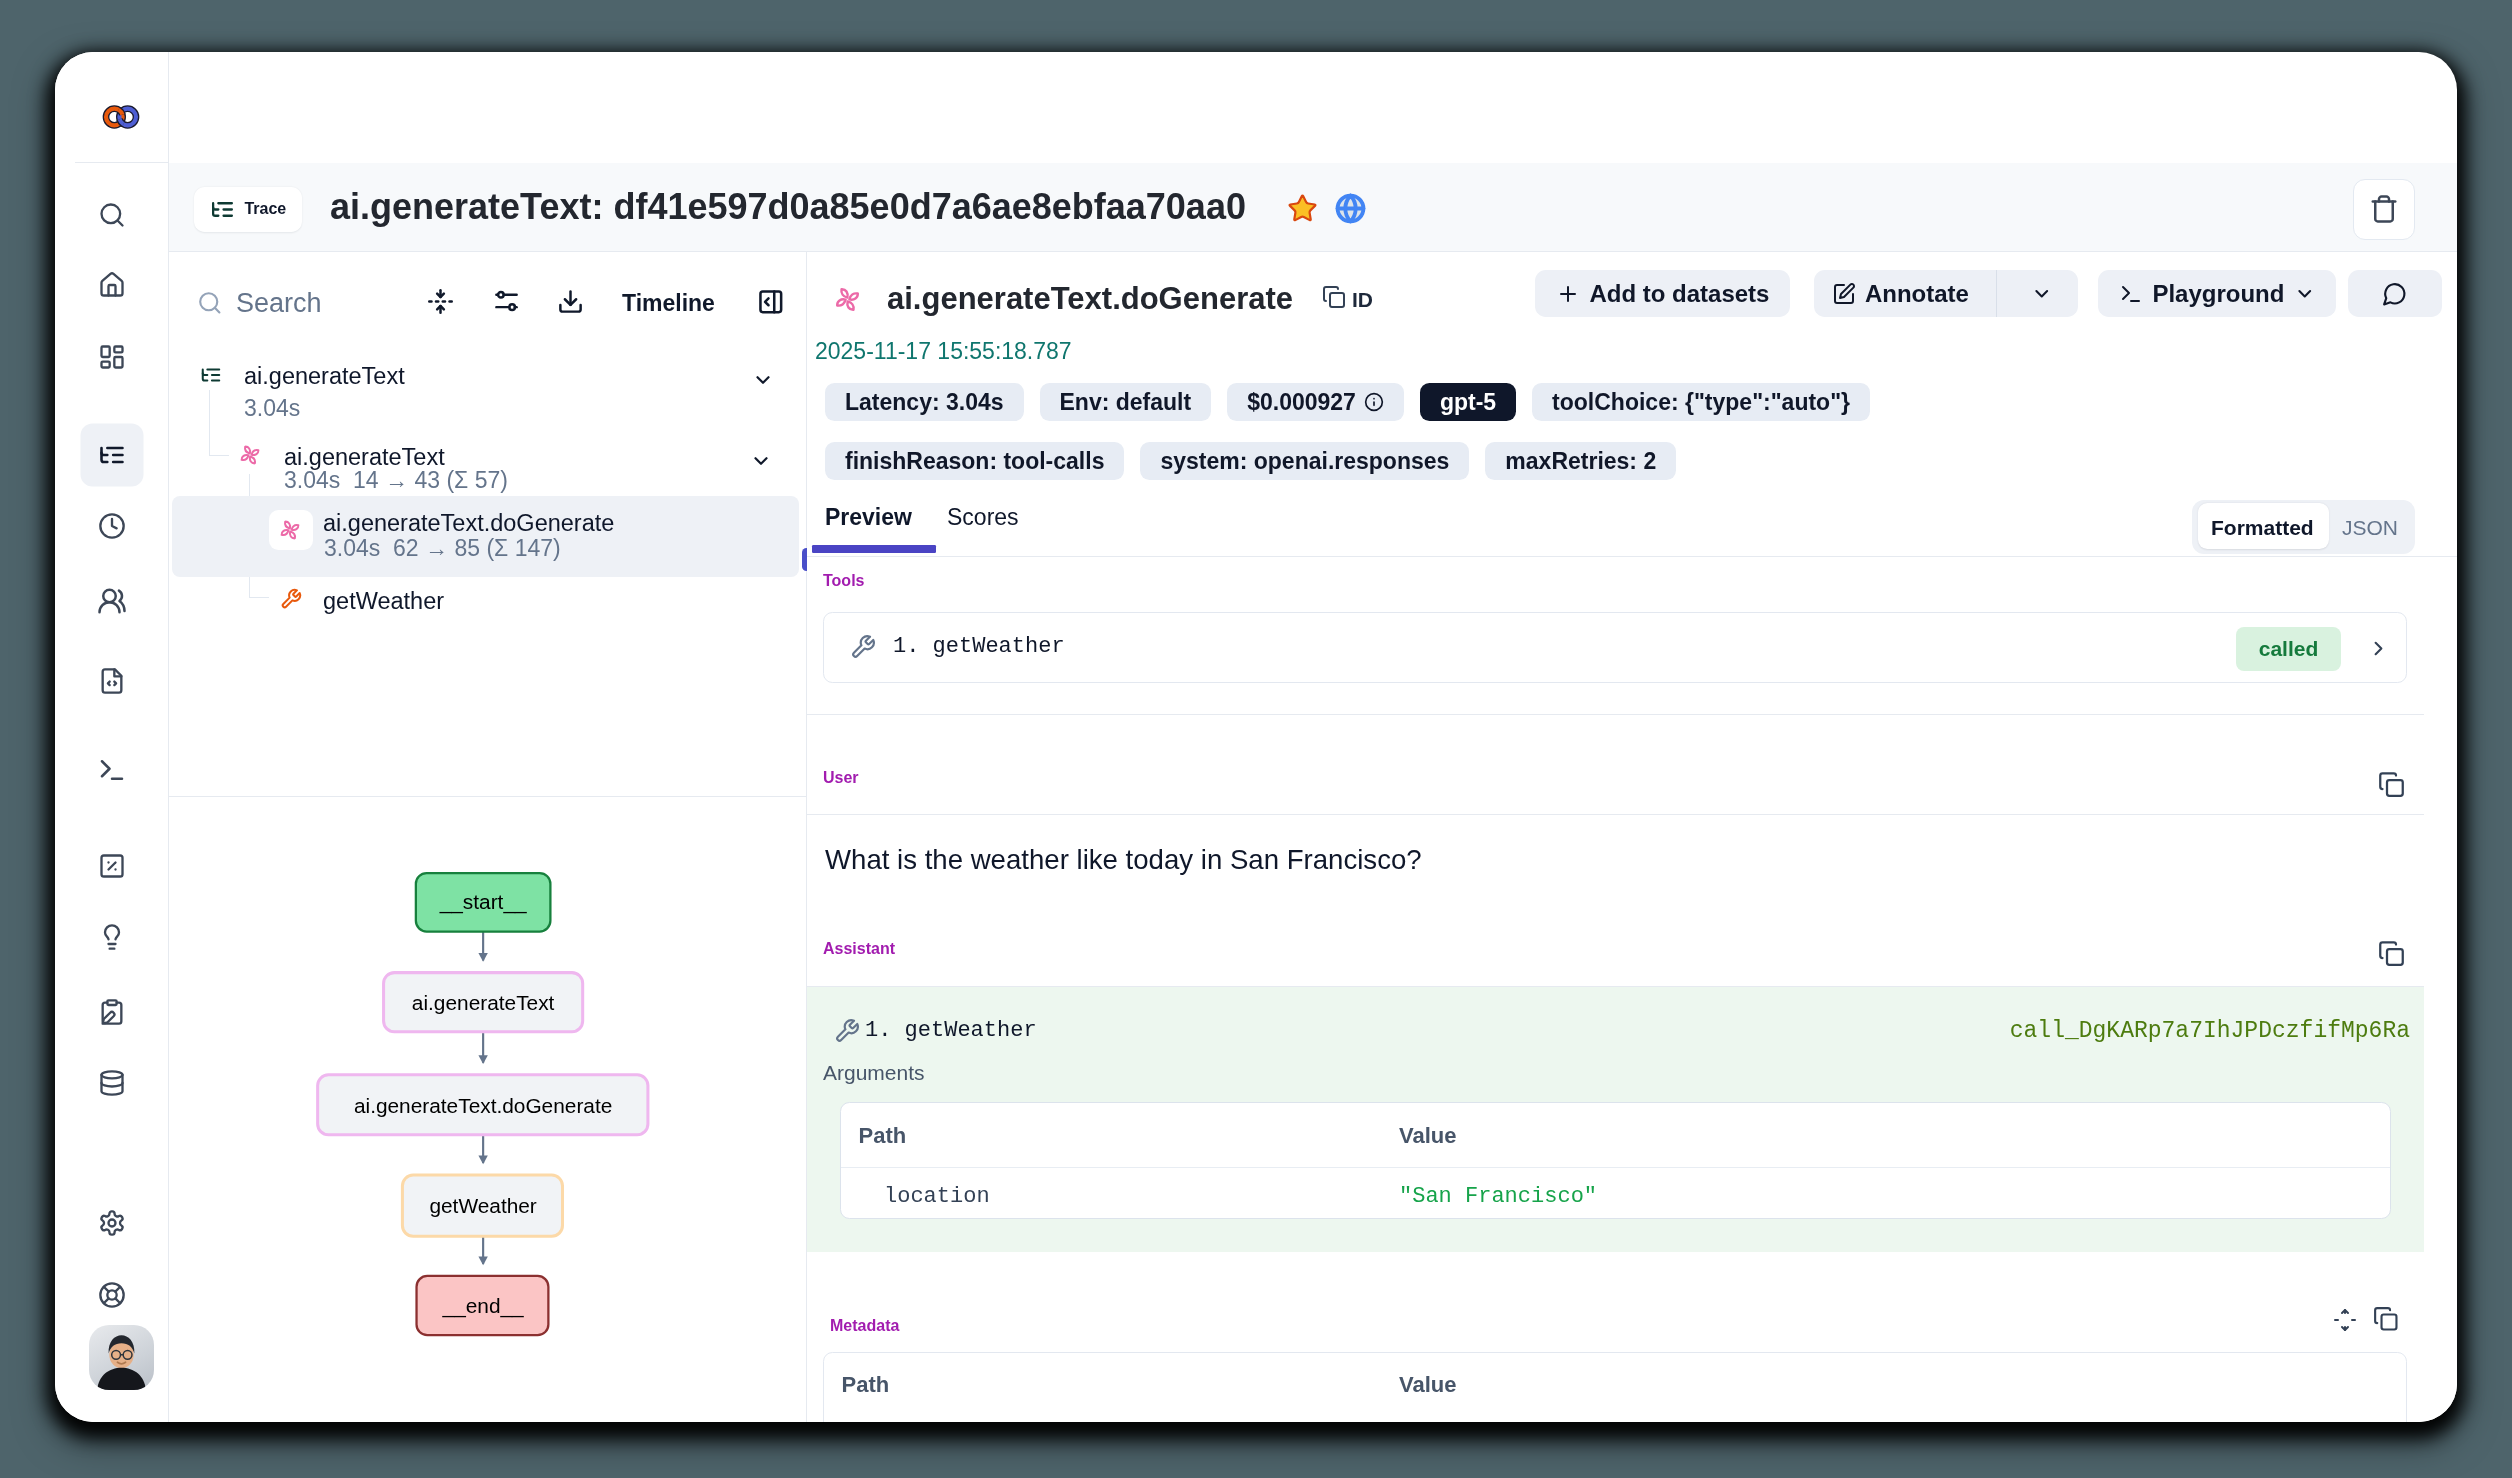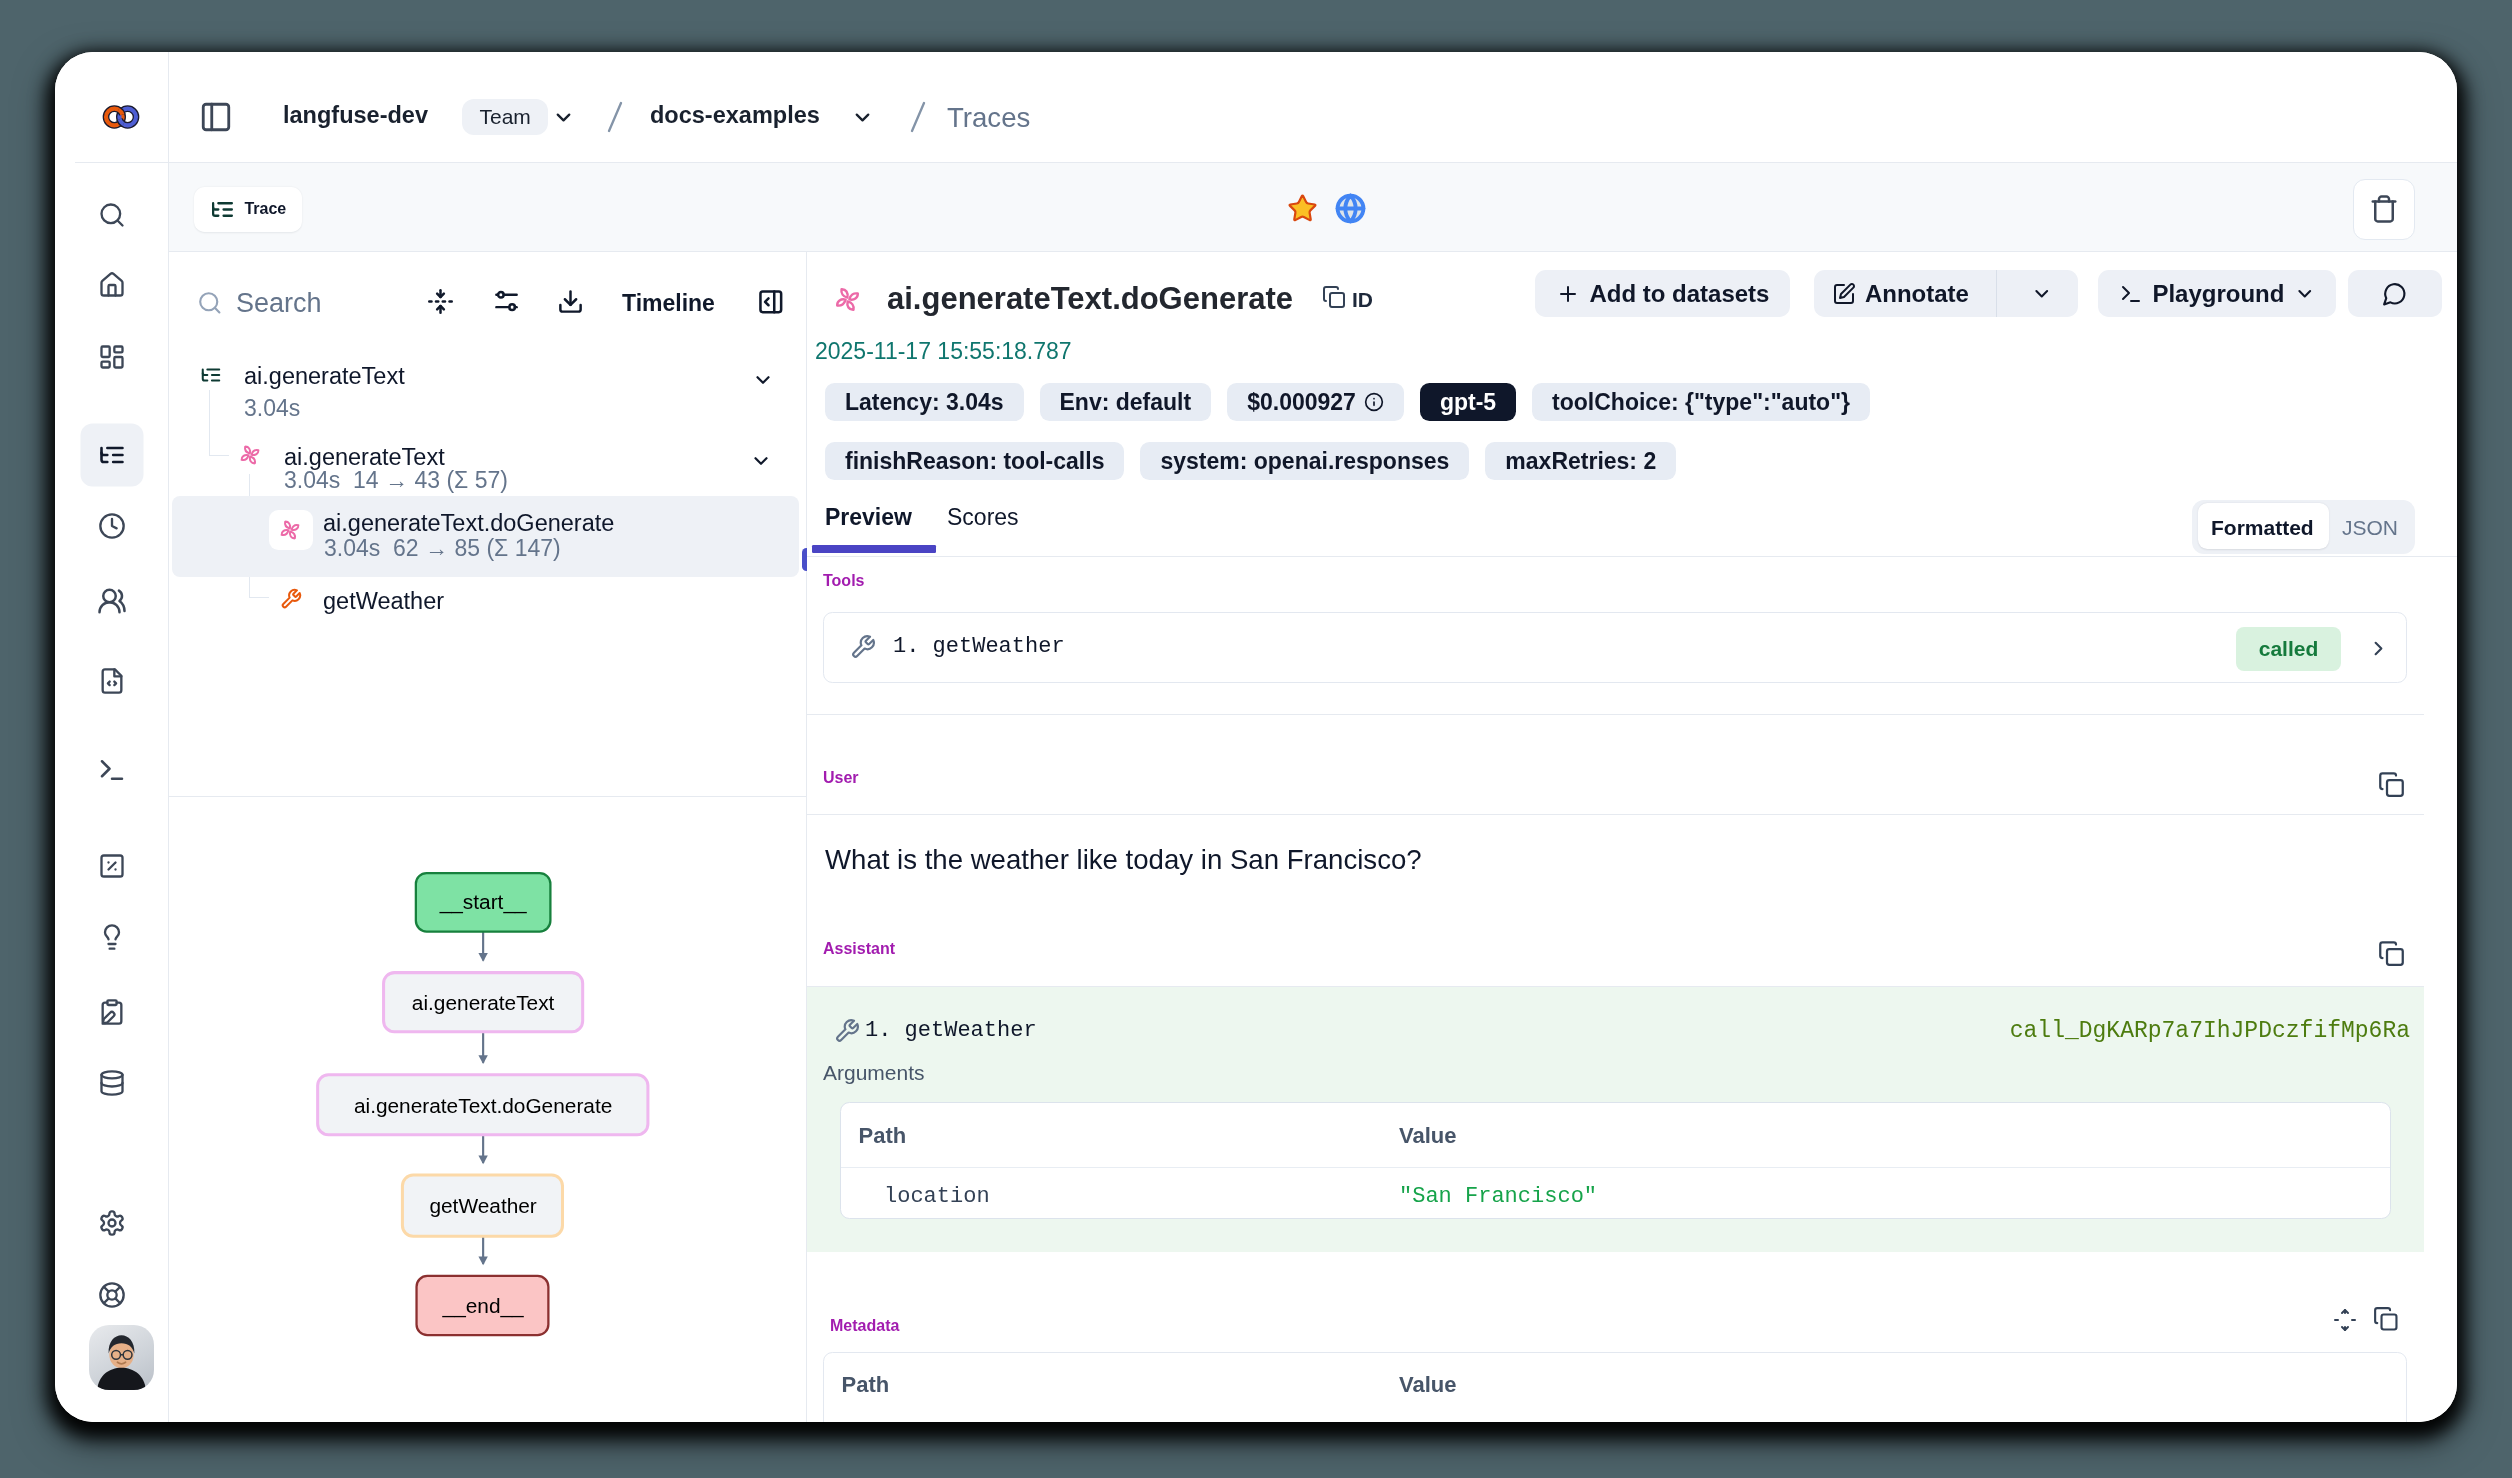--- a/index.html
+++ b/index.html
@@ -143,53 +143,32 @@
         <ellipse cx="48" cy="44" rx="18" ry="20" fill="#e6b088"></ellipse>
         <path d="M29 42 C28 24 38 15 48 15 C58 15 68 24 67 42 C64 32 58 27 48 27 C38 27 32 32 29 42 Z" fill="#23272e"></path>
         <path d="M12 96 C14 74 30 63 48 63 C66 63 82 74 84 96 Z" fill="#15171c"></path>
         <circle cx="40" cy="44" r="6.5" fill="none" stroke="#2f343b" stroke-width="2.2"></circle>
         <circle cx="57" cy="44" r="6.5" fill="none" stroke="#2f343b" stroke-width="2.2"></circle>
         <line x1="46.5" y1="44" x2="50.5" y2="44" stroke="#2f343b" stroke-width="2.2"></line>
         <path d="M42 55 C46 58 50 58 54 55" fill="none" stroke="#b07a50" stroke-width="2.5" stroke-linecap="round"></path>
       </svg>
     </div>
   </div>
-  <div id="hdr1">
-    <svg class="abs" style="left:30px;top:48px" width="34" height="34" viewBox="0 0 24 24" fill="none" stroke="#3d4757" stroke-width="2" stroke-linecap="round" stroke-linejoin="round">
-        <rect width="18" height="18" x="3" y="3" rx="2"></rect>
-        <path d="M9 3v18"></path>
-      </svg>
-    <div class="abs crumbtxt" style="left:114px;top:50px">langfuse-dev</div>
-    <div class="abs badge-team" style="left:293px;top:47px">Team</div>
-    <svg class="abs" style="left:383px;top:54px" width="23" height="23" viewBox="0 0 24 24" fill="none" stroke="#19212e" stroke-width="2.4" stroke-linecap="round" stroke-linejoin="round">
-        <path d="m6 9 6 6 6-6"></path>
-      </svg>
-    <svg class="abs" style="left:434px;top:47px" width="24" height="36" viewBox="0 0 36 54">
-        <line x1="27" y1="6" x2="9" y2="48" stroke="#8494a8" stroke-width="3.5" stroke-linecap="round"></line>
-      </svg>
-    <div class="abs crumbtxt" style="left:481px;top:50px">docs-examples</div>
-    <svg class="abs" style="left:682px;top:54px" width="23" height="23" viewBox="0 0 24 24" fill="none" stroke="#19212e" stroke-width="2.4" stroke-linecap="round" stroke-linejoin="round">
-        <path d="m6 9 6 6 6-6"></path>
-      </svg>
-    <svg class="abs" style="left:737px;top:47px" width="24" height="36" viewBox="0 0 36 54">
-        <line x1="27" y1="6" x2="9" y2="48" stroke="#8494a8" stroke-width="3.5" stroke-linecap="round"></line>
-      </svg>
-    <div class="abs crumbgray" style="left:778px;top:50px">Traces</div>
-  </div>
   <div id="hdr2">
     <div id="tracebadge">
       <svg width="25" height="25" viewBox="0 0 24 24" fill="none" stroke="#0e3a33" stroke-width="2.2" stroke-linecap="round" stroke-linejoin="round">
           <path d="M21 12h-8"></path>
           <path d="M21 6H8"></path>
           <path d="M21 18h-8"></path>
           <path d="M3 6v4c0 1.1.9 2 2 2h3"></path>
           <path d="M3 10v6c0 1.1.9 2 2 2h3"></path>
         </svg>
       <span>Trace</span>
     </div>
+    <div class="abs" style="left:161px;top:23px;font-size:36px;font-weight:700;color:#23272f">ai.generateText: df41e597d0a85e0d7a6ae8ebfaa70aa0</div>
     <svg class="abs" style="left:1118px;top:30px" width="31" height="31" viewBox="0 0 24 24" fill="#fbbf24" stroke="#d9480f" stroke-width="1.7" stroke-linejoin="round">
         <path d="M11.525 2.295a.53.53 0 0 1 .95 0l2.31 4.679a2.123 2.123 0 0 0 1.595 1.16l5.166.756a.53.53 0 0 1 .294.904l-3.736 3.638a2.123 2.123 0 0 0-.611 1.878l.882 5.14a.53.53 0 0 1-.771.56l-4.618-2.428a2.122 2.122 0 0 0-1.973 0L6.396 21.01a.53.53 0 0 1-.77-.56l.881-5.139a2.122 2.122 0 0 0-.611-1.879L2.16 9.795a.53.53 0 0 1 .294-.906l5.165-.755a2.122 2.122 0 0 0 1.597-1.16z"></path>
       </svg>
     <svg class="abs" style="left:1166px;top:30px" width="31" height="31" viewBox="0 0 24 24" fill="#dde4ea" stroke="#4285f4" stroke-width="3" stroke-linecap="round" stroke-linejoin="round">
         <circle cx="12" cy="12" r="10"></circle>
         <path d="M12 2a14.5 14.5 0 0 0 0 20 14.5 14.5 0 0 0 0-20"></path>
         <path d="M2 12h20"></path>
       </svg>
     <div id="trash">
       <svg width="30" height="30" viewBox="0 0 24 24" fill="none" stroke="#3d4757" stroke-width="2" stroke-linecap="round" stroke-linejoin="round">

